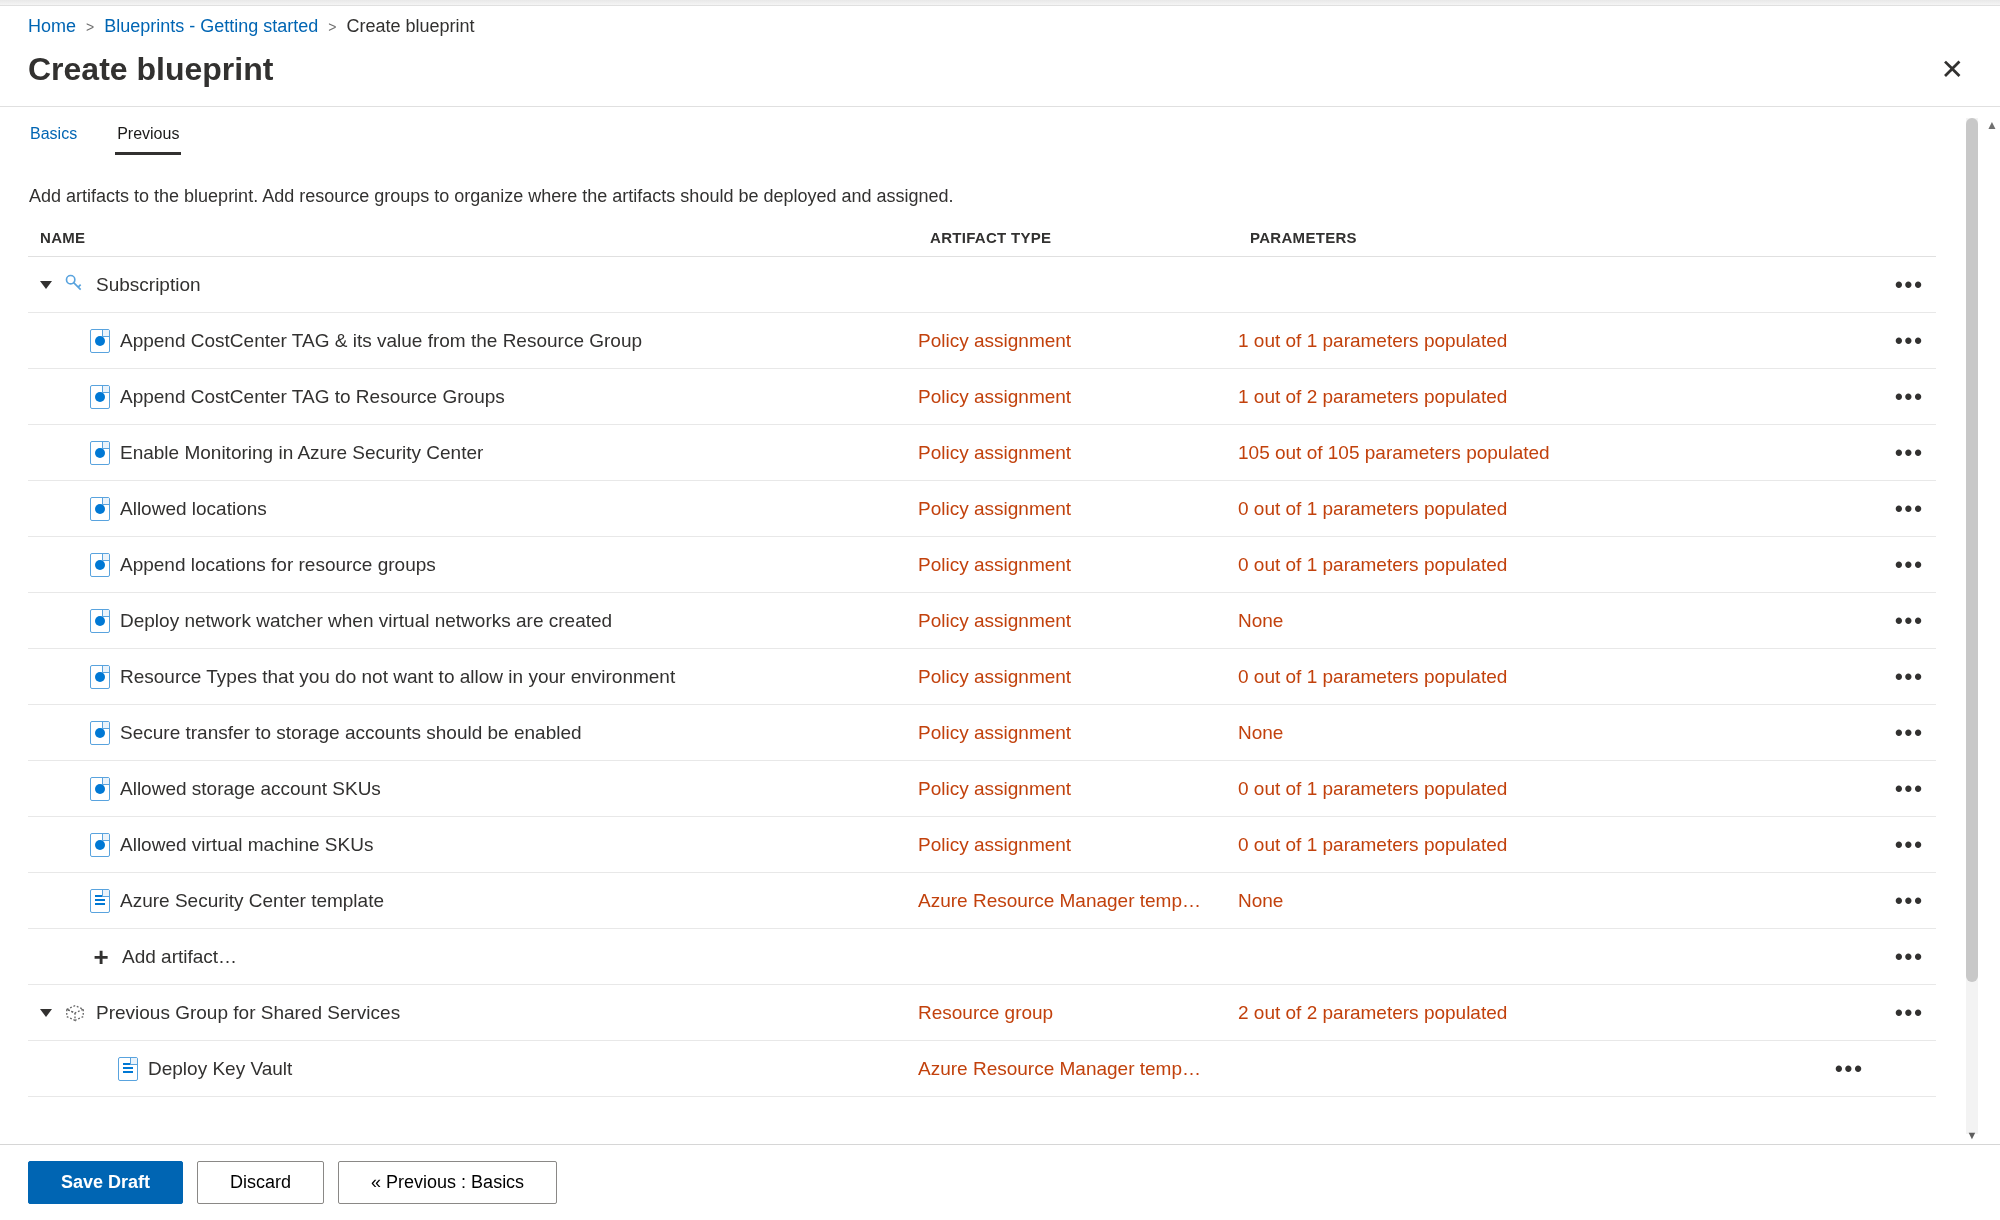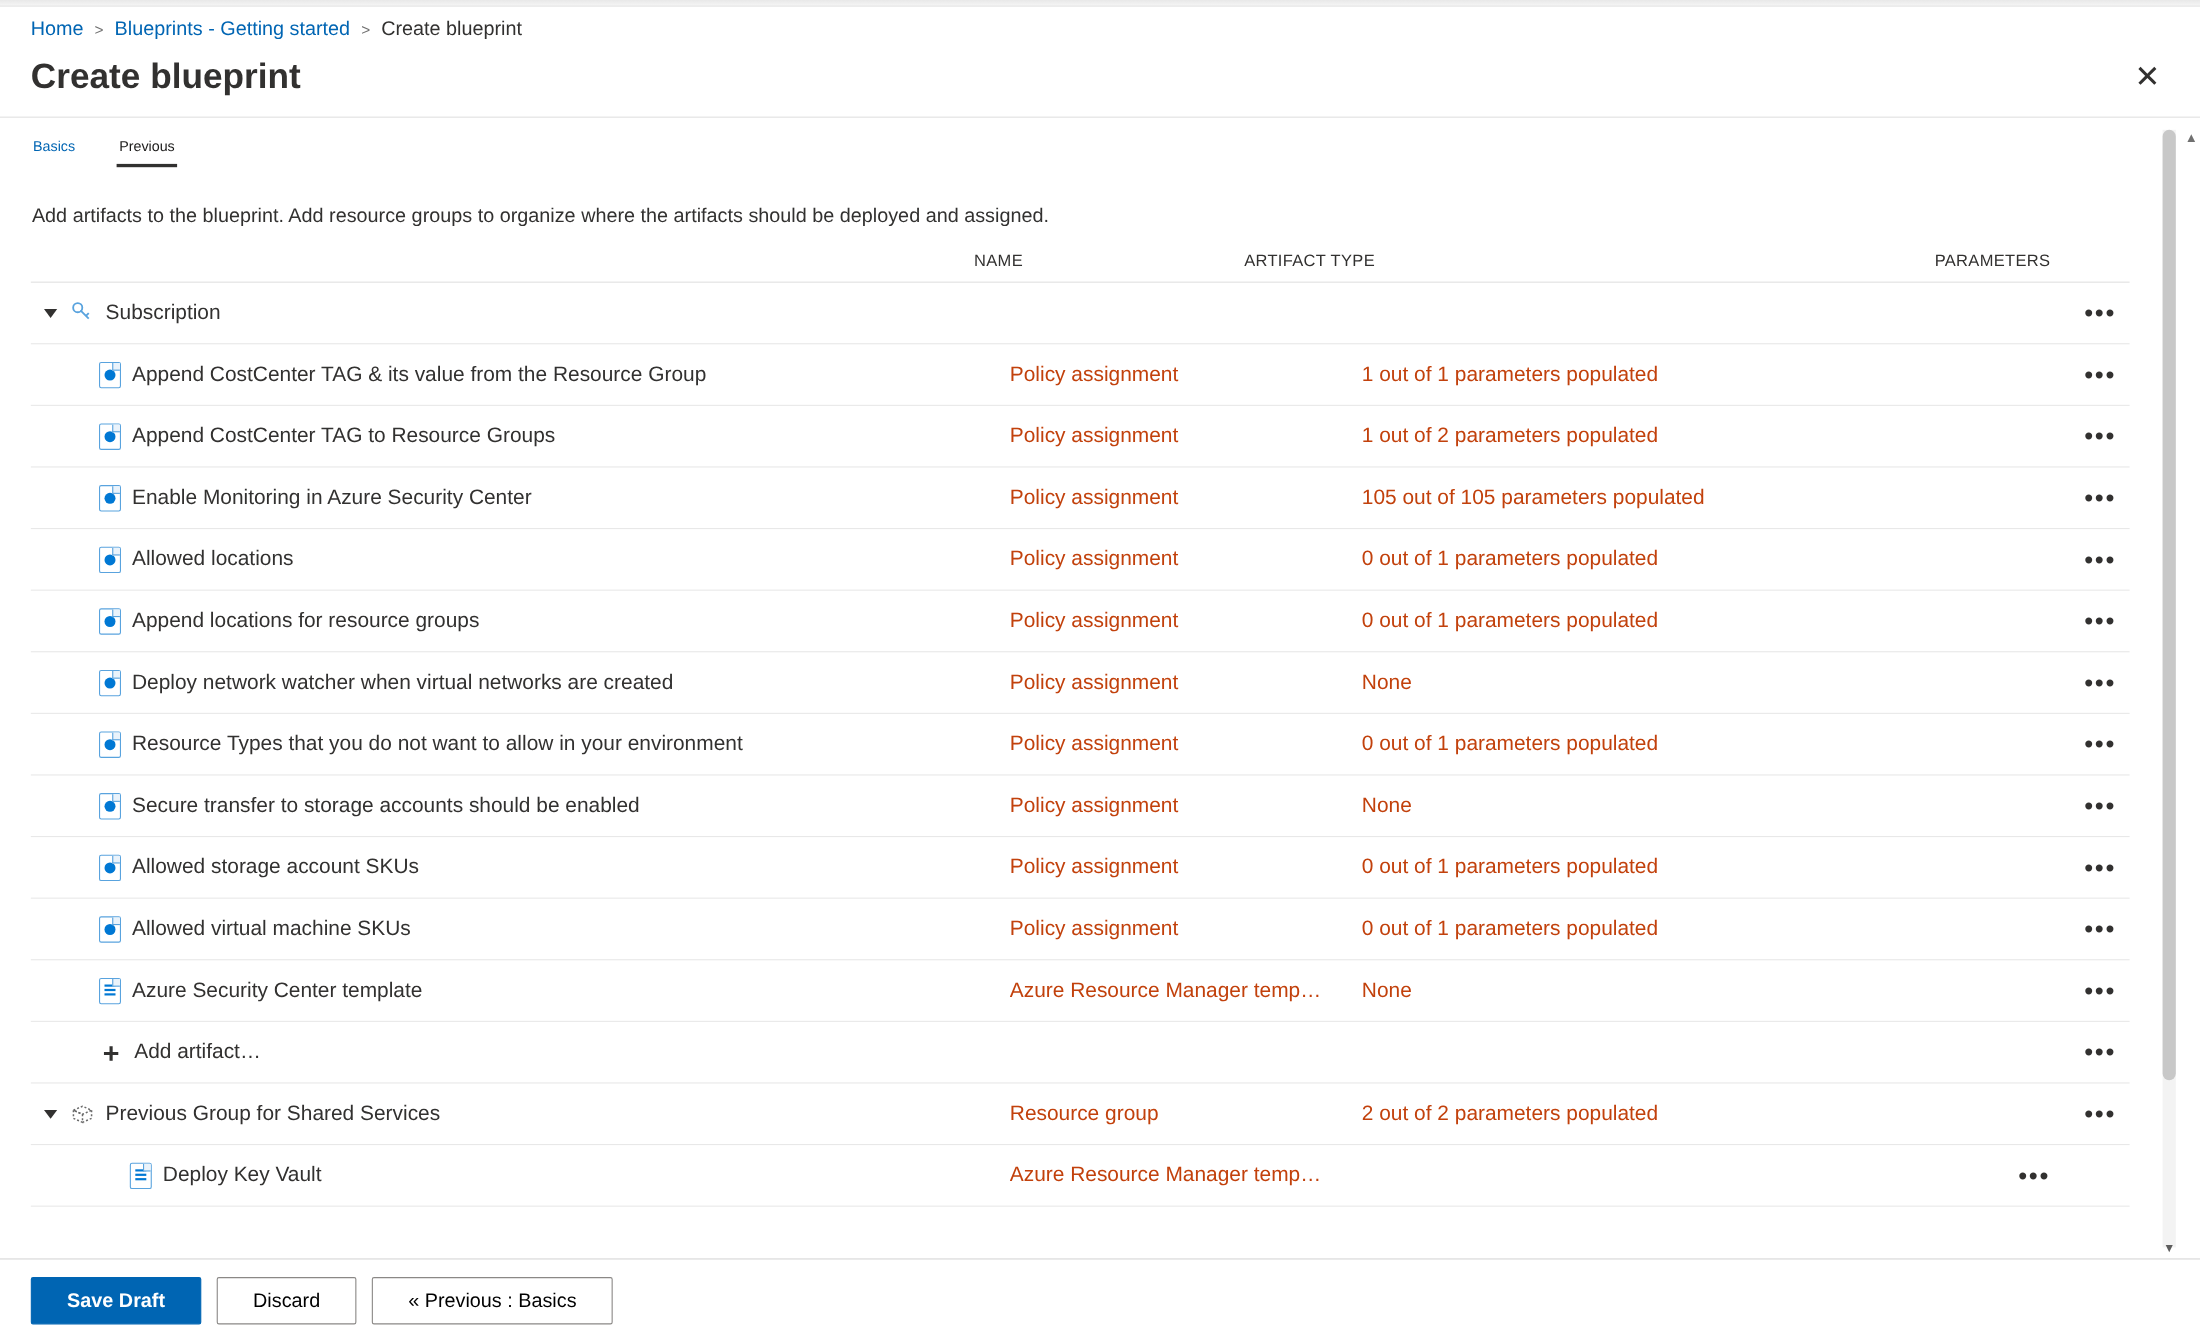--- a/index.html
+++ b/index.html
@@ -35,45 +35,44 @@
       padding: 6px 28px 16px;
     }
     .page-title { font-size: 32px; font-weight: 600; }
     .close-btn {
       font-size: 28px; font-weight: 300; cursor: pointer;
       background: none; border: none; color: #323130; padding: 4px 8px;
     }
     .divider { border-top: 1px solid #e0e0e0; }
     .tabs {
       display: flex; gap: 36px; padding: 0 28px; margin-top: 8px;
-      font-size: 13px;
+      font-size: 16px;
     }
     .tab { padding: 10px 2px 12px; cursor: pointer; position: relative; }
     .tab.inactive { color: #0065b3; }
     .tab.active { color: #1b1a19; }
     .tab.active::after {
       content: ""; position: absolute; left: 0; right: 0; bottom: 0;
       height: 3px; background: #323130;
     }
     .content-outer {
       position: absolute; top: 160px; bottom: 78px; left: 0; right: 36px;
       overflow-y: auto;
     }
     .content { padding: 8px 28px 0; }
     .desc { font-size: 18px; margin: 18px 1px 12px; color: #323130; }
     .table-header {
       display: grid;
       grid-template-columns: 890px 320px 1fr 60px;
       padding: 10px 12px;
       font-size: 15px;
-      font-weight: 400;
+      font-weight: 700;
       letter-spacing: 0.3px;
       color: #323130;
       border-bottom: 1px solid #e0e0e0;
-      text-align: right;
     }
     .row {
       display: grid;
       grid-template-columns: 890px 320px 1fr 60px;
       align-items: center;
       min-height: 56px;
       border-bottom: 1px solid #e8e8e8;
       font-size: 19px;
     }
     .name-cell { display: flex; align-items: center; gap: 10px; }

